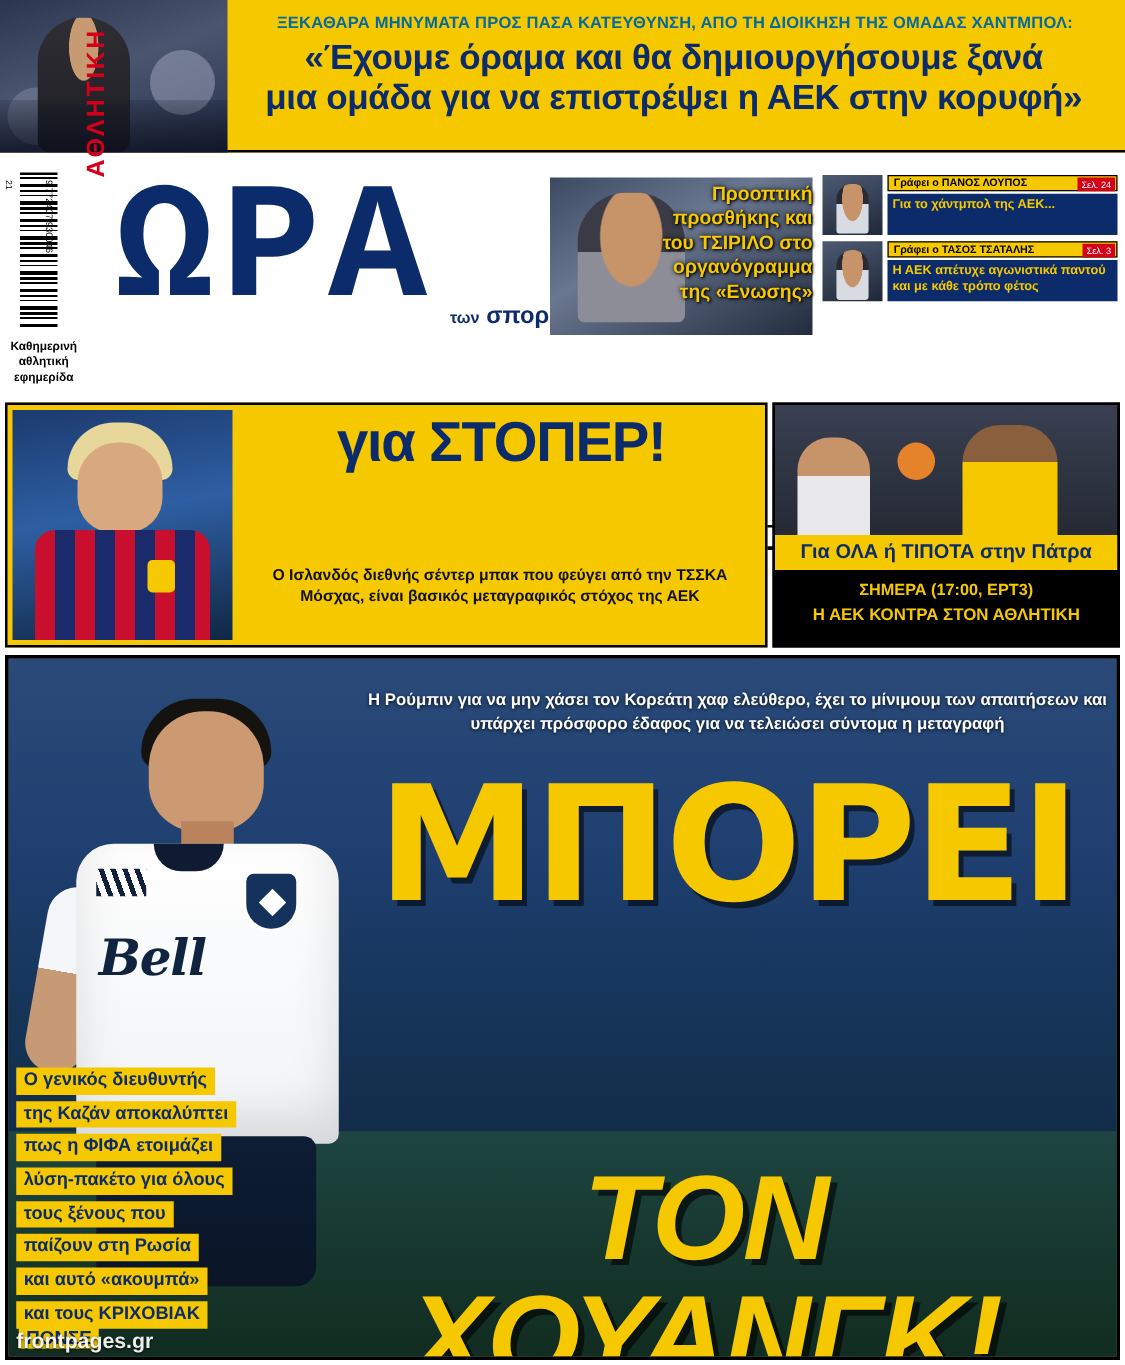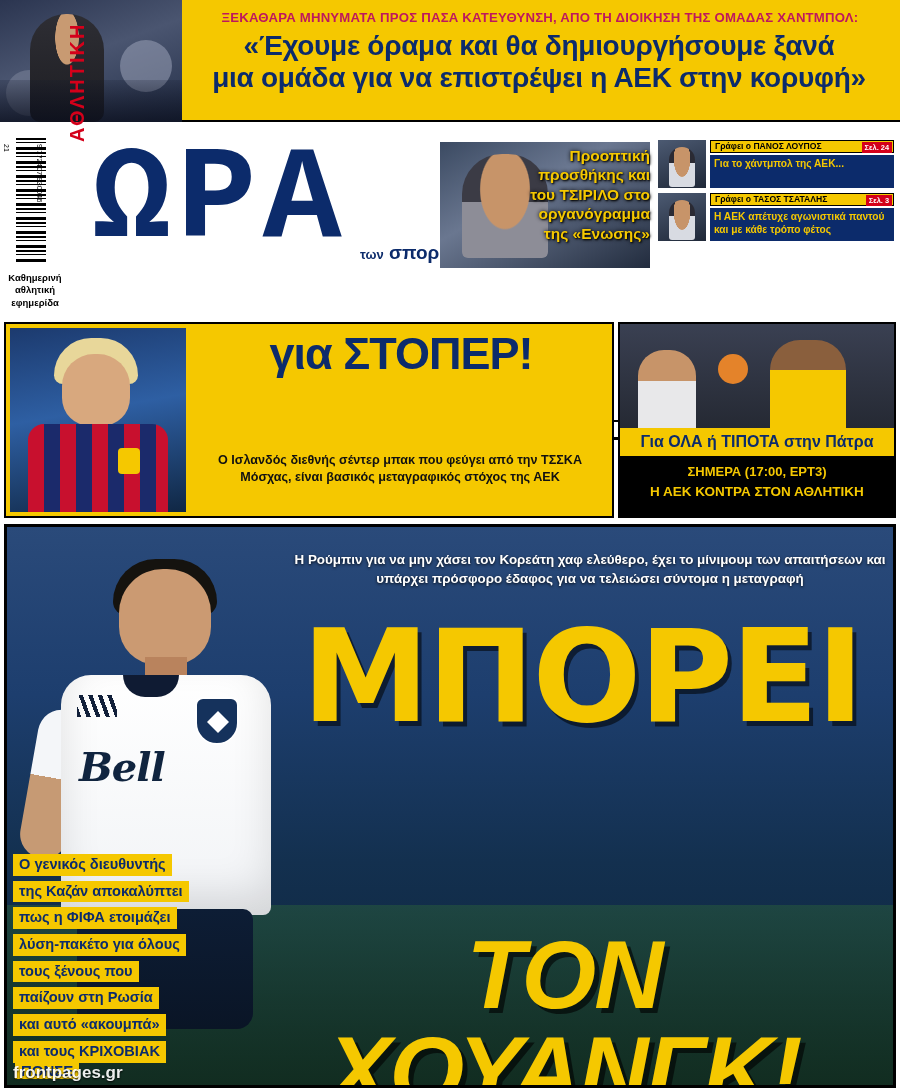--- a/index.html
+++ b/index.html
@@ -32,21 +32,21 @@
   .top-photo .crowd {
     position: absolute; left: 0; bottom: 0; width: 182px; height: 42px;
     background: linear-gradient(180deg, rgba(20,26,44,.2), rgba(10,14,28,.75));
   }
   .top-photo .blob1 { position:absolute; left:120px; top:40px; width:52px; height:52px; border-radius:50%; background:#9aa3b8; opacity:.55;}
   .top-photo .blob2 { position:absolute; left:6px; top:70px; width:46px; height:46px; border-radius:50%; background:#7f889e; opacity:.5;}
 
   .kicker {
     position: absolute; left: 190px; top: 10px; width: 700px;
     text-align: center; font-weight: bold; font-size: 13.2px; letter-spacing: .2px;
-    color: #be185d;
+    color: #0369a1;
   }
   .toplead {
     position: absolute; left: 186px; top: 30px; width: 706px;
     text-align: center; color: #0c2b6b; font-weight: bold;
     font-size: 28px; line-height: 1.16; letter-spacing: -0.3px;
   }
 
   
   .masthead { position: absolute; left: 0; top: 124px; width: 900px; height: 190px; background: #fff; }
 
@@ -103,21 +103,21 @@
 
   .cols { position: absolute; left: 658px; top: 16px; width: 236px; }
   .colblock { position: relative; height: 48px; margin-bottom: 5px; }
   .colblock .byline {
     position: absolute; left: 52px; top: 0; right: 0; height: 13px;
     background: #f5c800; border: 1px solid #000;
     font-size: 8.6px; font-weight: bold; color: #000; line-height: 11px; padding-left: 4px;
   }
   .colblock .pageno {
     position: absolute; right: 1px; top: 1px; background: #d4001a; color: #fff;
-    font-size: 7.4px; font-weight: bold; padding: 0 3px; line-height: 11px;
+    font-size: 7.4px; font-weight: normal; padding: 0 3px; line-height: 11px;
   }
   .colblock .cphoto {
     position: absolute; left: 0; top: 0; width: 48px; height: 48px;
     background: linear-gradient(160deg,#4c5a72,#1f2838);
     overflow: hidden;
   }
   .colblock .cphoto .ch {
     position: absolute; left: 11px; top: 7px; width: 26px; height: 40px;
     background: radial-gradient(ellipse at 50% 30%, #c79469 0 44%, rgba(0,0,0,0) 46%),
                 linear-gradient(180deg,#2a2a33 0 40%, #d8dbe2 40% 100%);

